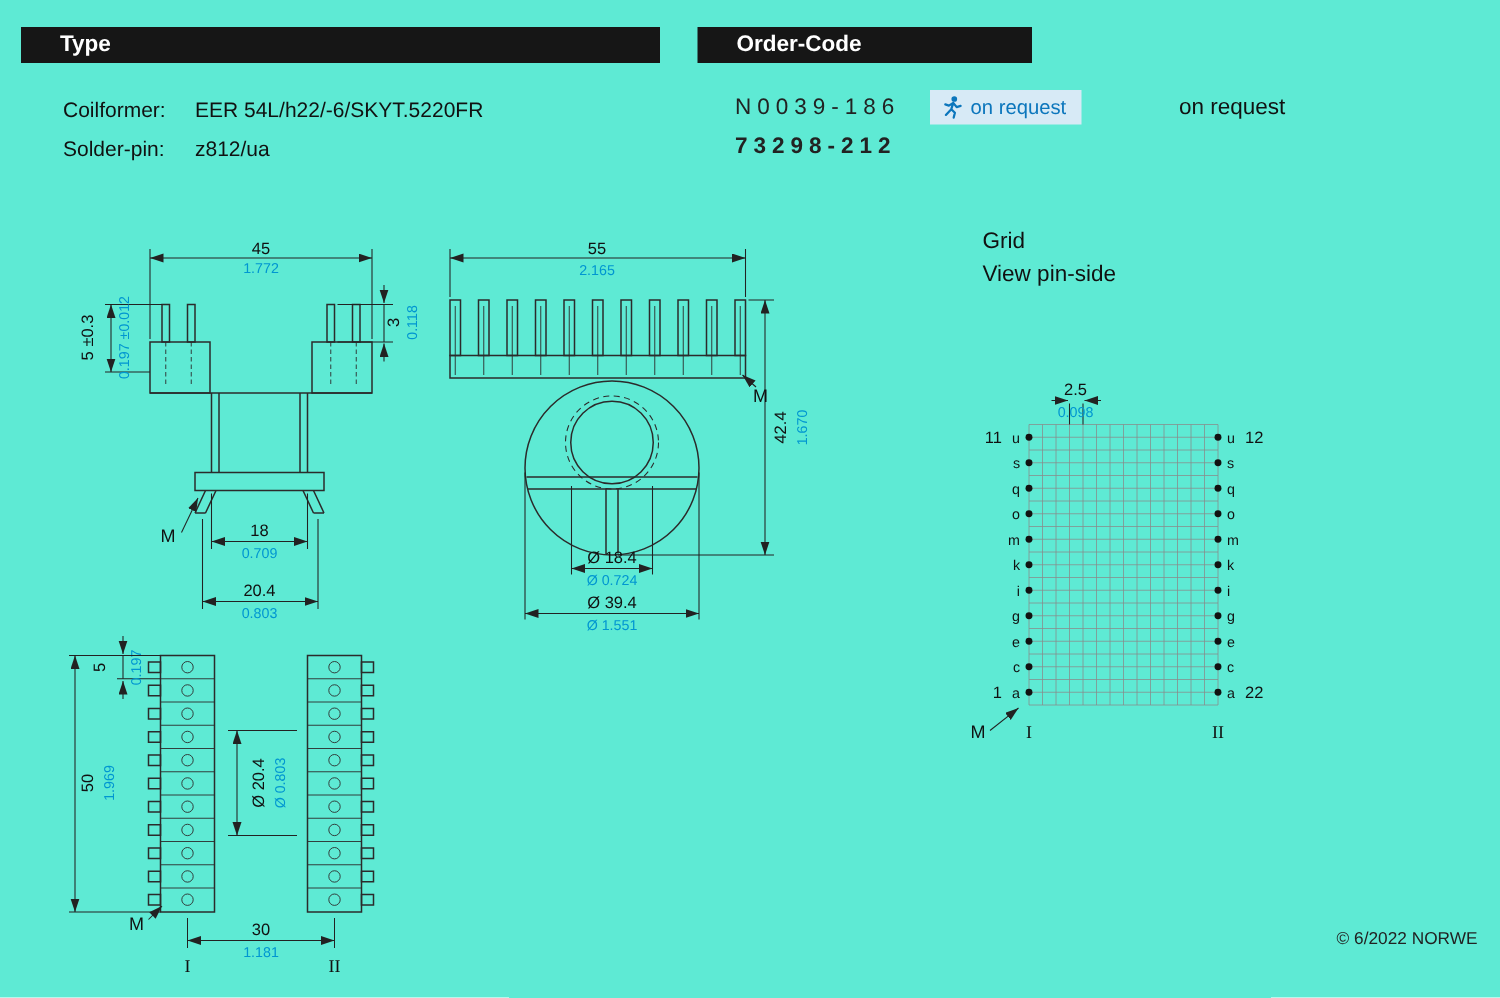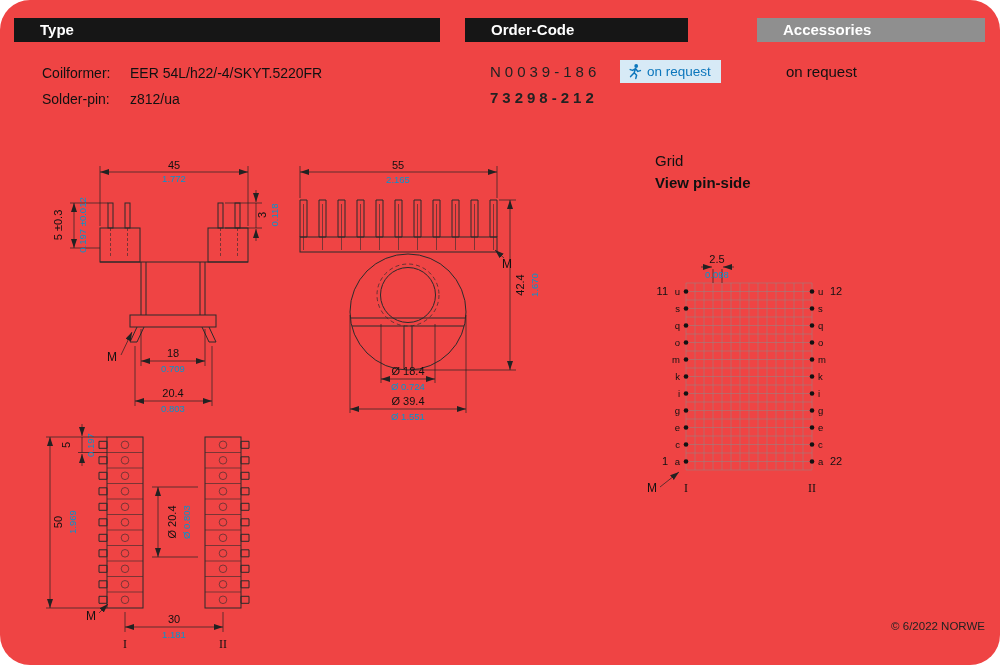--- a/index.html
+++ b/index.html
@@ -1,18 +1,18 @@
 <!DOCTYPE html>
 <html><head>
 <meta charset="utf-8">
 <title>Datasheet</title>
 <style>
   html,body { margin:0; padding:0; background:#fff; }
-  .page { position:relative; width:1000px; height:665px; background:#ef4444;
-          font-family:"Liberation Sans", sans-serif; color:#111; overflow:hidden;border-radius:30px; }
+  .page { position:relative; width:1000px; height:665px; background:#5eead4;
+          font-family:"Liberation Sans", sans-serif; color:#111; overflow:hidden; }
 
   .bar { position:absolute; top:18px; height:24px; line-height:24px; color:#fff;
          font-weight:bold; font-size:15px; padding-left:26px; box-sizing:border-box; }
   .bar-black { background:#161616; }
   .bar-gray  { background:#8f8f8f; }
   #bar-type { left:14px; width:426px; }
   #bar-order { left:465px; width:223px; }
   #bar-acc { left:757px; width:228px; }
 
   .type-block { position:absolute; left:42px; top:60px; font-size:14px; }
@@ -23,21 +23,21 @@
   #code-1 { top:63px; }
   #code-2 { top:89px;font-weight:bold; }
 
   .badge { position:absolute; left:620px; top:60px; display:flex; align-items:center;
            gap:5px; background:#d7eaf6; color:#0b76bc; font-size:13.5px;
            padding:3px 10px 3px 5px; cursor:pointer; }
 
   .acc-value { position:absolute; left:786px; top:63px; font-size:15px; }
 
   .grid-title { position:absolute; left:655px; top:152px; font-size:15px; font-weight:normal; }
-  .grid-sub   { position:absolute; left:655px; top:174px; font-size:15px;font-weight:bold; }
+  .grid-sub   { position:absolute; left:655px; top:174px; font-size:15px; }
 
   .copyright { position:absolute; right:15px; top:620px; font-size:11.5px; color:#222; }
 
   svg.drawings { position:absolute; left:0; top:0; }
   svg text { font-family:"Liberation Sans", sans-serif; }
   .outline { fill:none; stroke:#2b2b2b; stroke-width:1; }
   .thin    { fill:none; stroke:#2b2b2b; stroke-width:0.6; }
   .hid     { fill:none; stroke:#2b2b2b; stroke-width:0.6; stroke-dasharray:3 2; }
   .dash    { fill:none; stroke:#2b2b2b; stroke-width:0.7; stroke-dasharray:4 3; }
   .dim     { fill:none; stroke:#222; stroke-width:0.7; }
@@ -54,28 +54,25 @@
 <body>
 
 <div class="page">
 
   <div class="bar bar-black" id="bar-type">
     <span>Type</span>
   </div>
   <div class="bar bar-black" id="bar-order">
     <span>Order-Code</span>
   </div>
-  <div class="bar bar-gray" id="bar-acc">
-    <span>Accessories</span>
-  </div>
 
   <div class="type-block">
     <div class="type-row">
       <span class="t-label">Coilformer:</span>
-      <span>EER 54L/h22/-4/SKYT.5220FR</span>
+      <span>EER 54L/h22/-6/SKYT.5220FR</span>
     </div>
     <div class="type-row">
       <span class="t-label">Solder-pin:</span>
       <span>z812/ua</span>
     </div>
   </div>
 
   <div class="code" id="code-1">N0039-186</div>
   <div class="code" id="code-2">73298-212</div>
 

